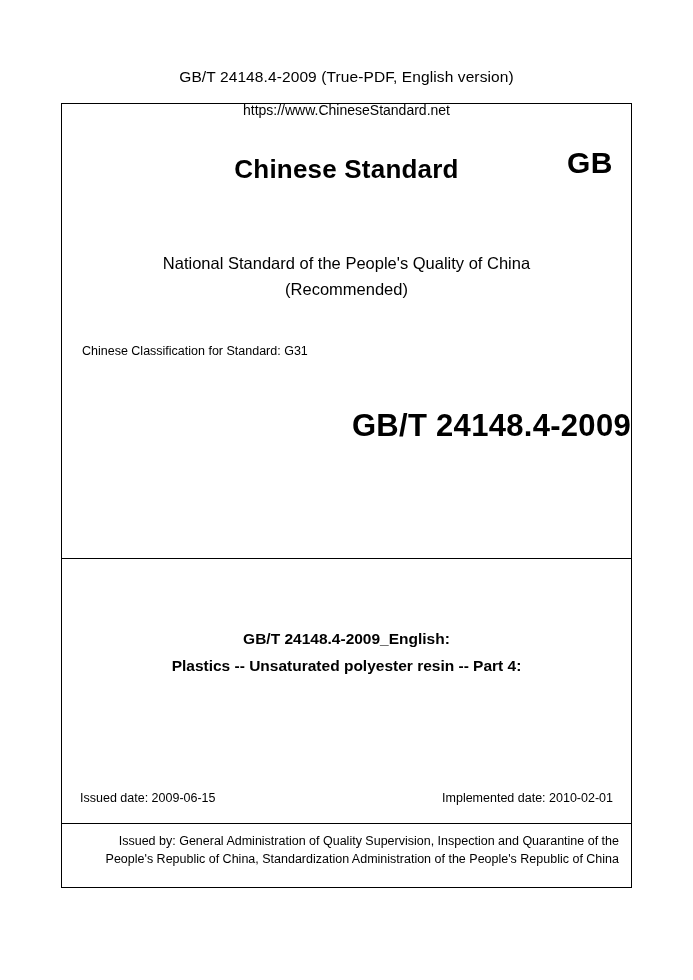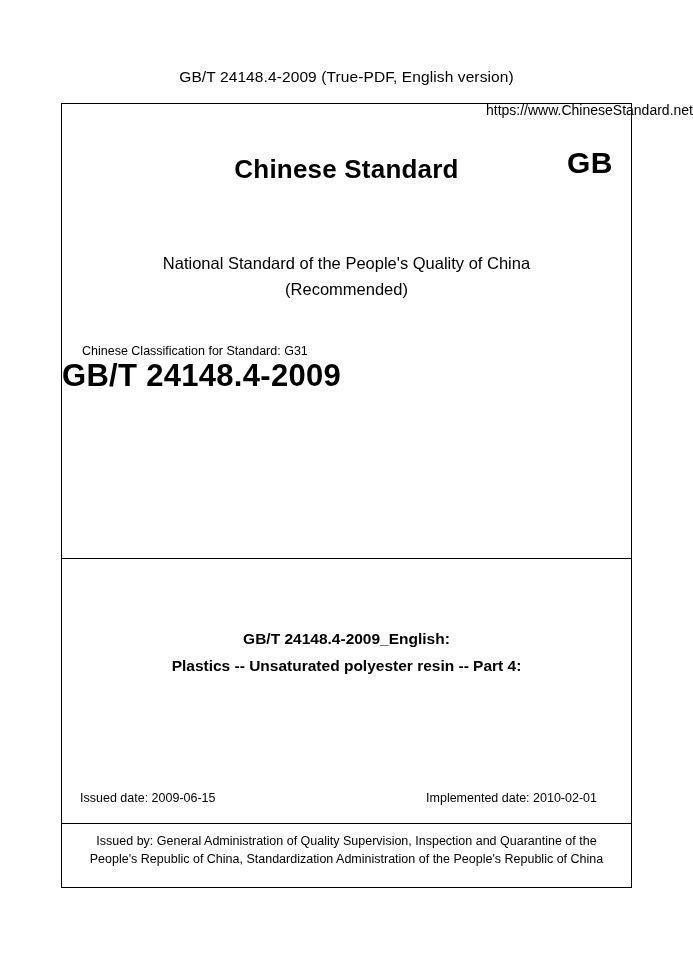--- a/index.html
+++ b/index.html
@@ -62,58 +62,59 @@
     font-size: 16.5px;
     margin-top: 66px;
     line-height: 1.55;
   }
   .classification {
     font-size: 12.5px;
     margin-top: 42px;
     margin-left: 20px;
   }
   .std-number {
-    text-align: left;
+    text-align: right;
     font-size: 31px;
     font-weight: bold;
+    margin-top: 50px;
     letter-spacing: 0.3px;
   }
   .lower-block {
     position: relative;
     height: 265px;
     border-bottom: 1px solid #000;
     box-sizing: border-box;
   }
   .english-title {
     text-align: center;
     font-size: 15.5px;
     padding-top: 67px;
     line-height: 1.72;
     font-weight: bold;
   }
   .dates {
     position: absolute;
     bottom: 18px;
     left: 0;
-    right: 16px;
+    right: 0;
     font-size: 12.5px;
     padding: 0 18px;
     display: flex;
     justify-content: space-between;
     box-sizing: border-box;
     gap: 32px;
   }
   .issued-by {
     padding: 8px 12px 9px 12px;
-    text-align: center;
+    text-align: right;
     font-size: 12.5px;
     line-height: 1.45;
   }
   .footer-link {
-    text-align: right;
+    text-align: center;
     font-size: 14px;
     margin-top: 16px;
   }
 </style>
 </head>
 <body>
 
 <div class="page">
 
   <div class="top-title">GB/T 24148.4-2009 (True-PDF, English version)</div>

